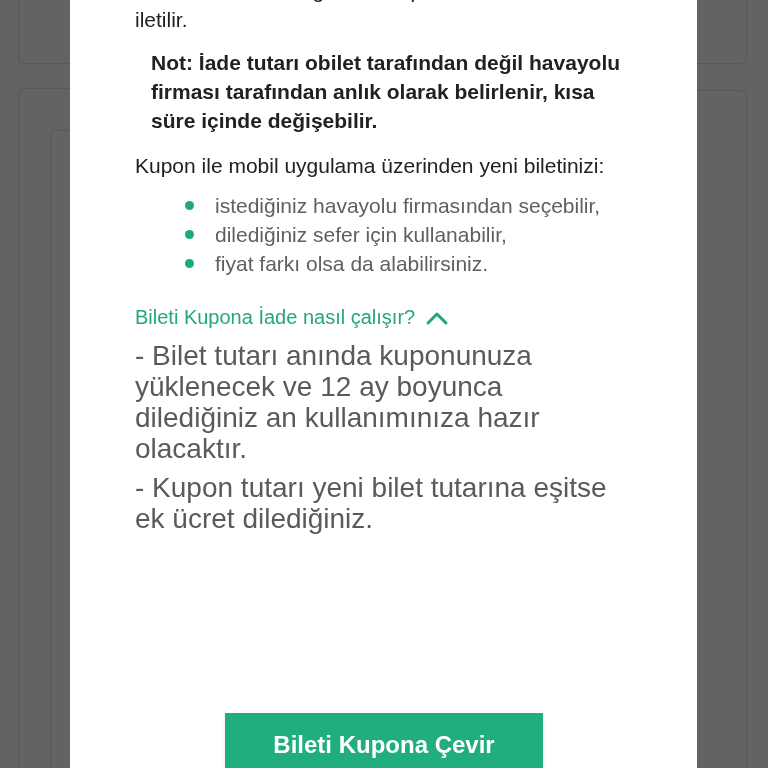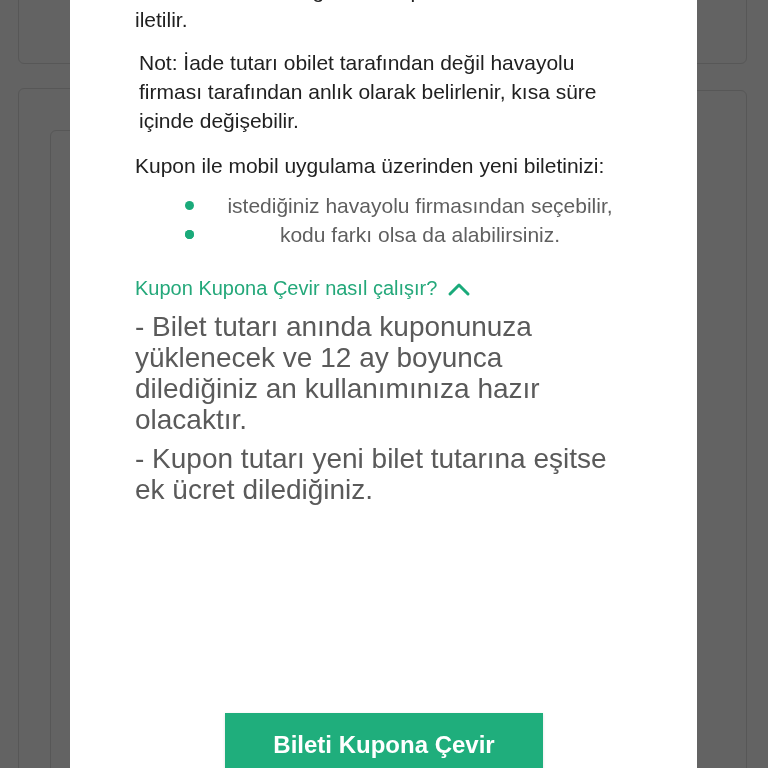--- a/index.html
+++ b/index.html
@@ -29,36 +29,35 @@
       position: absolute;
       left: 65px; top: -24px;
       width: 490px;
       color: #212121;
       font-size: 21px;
       line-height: 29px;
     }
     .p { margin: 0 0 10px 0; }
     .p-top { margin: 0 0 14px 0; }
     .note {
-      font-weight: normal;
-      margin: 0 0 16px 4px;
+      font-weight: bold;
+      margin: 0 0 16px 16px;
       line-height: 29px;
     }
     .bullets {
       list-style: none;
       margin: 6px 0 0 0;
       padding: 0 0 0 50px;
       color: #5f5f5f;
     }
     .bullets li {
       position: relative;
       padding-left: 30px;
       line-height: 27px;
       margin-bottom: 2px;
-      text-align: center;
     }
     .bullet-dot {
       position: absolute;
       left: 0; top: 9px;
       width: 9px; height: 9px;
       border-radius: 50%;
       background: #1aaa7a;
     }
     .howto {
       margin: 26px 0 8px 0;
@@ -115,29 +114,30 @@
 
     <p class="p" style="margin-bottom:12px;">Kupon ile mobil uygulama üzerinden yeni biletinizi:</p>
 
     <ul class="bullets">
       <li>
         <span class="bullet-dot"></span>
         <span>istediğiniz havayolu firmasından seçebilir,</span>
       </li>
       <li>
         <span class="bullet-dot"></span>
+        <span>dilediğiniz sefer için kullanabilir,</span>
       </li>
       <li>
         <span class="bullet-dot"></span>
-        <span>kodu farkı olsa da alabilirsiniz.</span>
+        <span>fiyat farkı olsa da alabilirsiniz.</span>
       </li>
     </ul>
 
     <div class="howto">
-      <span>Kupon Kupona Çevir nasıl çalışır?</span>
+      <span>Bileti Kupona İade nasıl çalışır?</span>
       <svg class="chevron" viewBox="0 0 24 16">
         <polyline points="3,13 12,4 21,13" fill="none" stroke="#1aaa7a" stroke-width="3" stroke-linecap="round" stroke-linejoin="round"></polyline>
       </svg>
     </div>
 
     <p class="step">- Bilet tutarı anında kuponunuza yüklenecek ve 12 ay boyunca dilediğiniz an kullanımınıza hazır olacaktır.</p>
     <p class="step">- Kupon tutarı yeni bilet tutarına eşitse ek ücret dilediğiniz.</p>
   </div>
 
   <button class="btn">Bileti Kupona Çevir</button>

